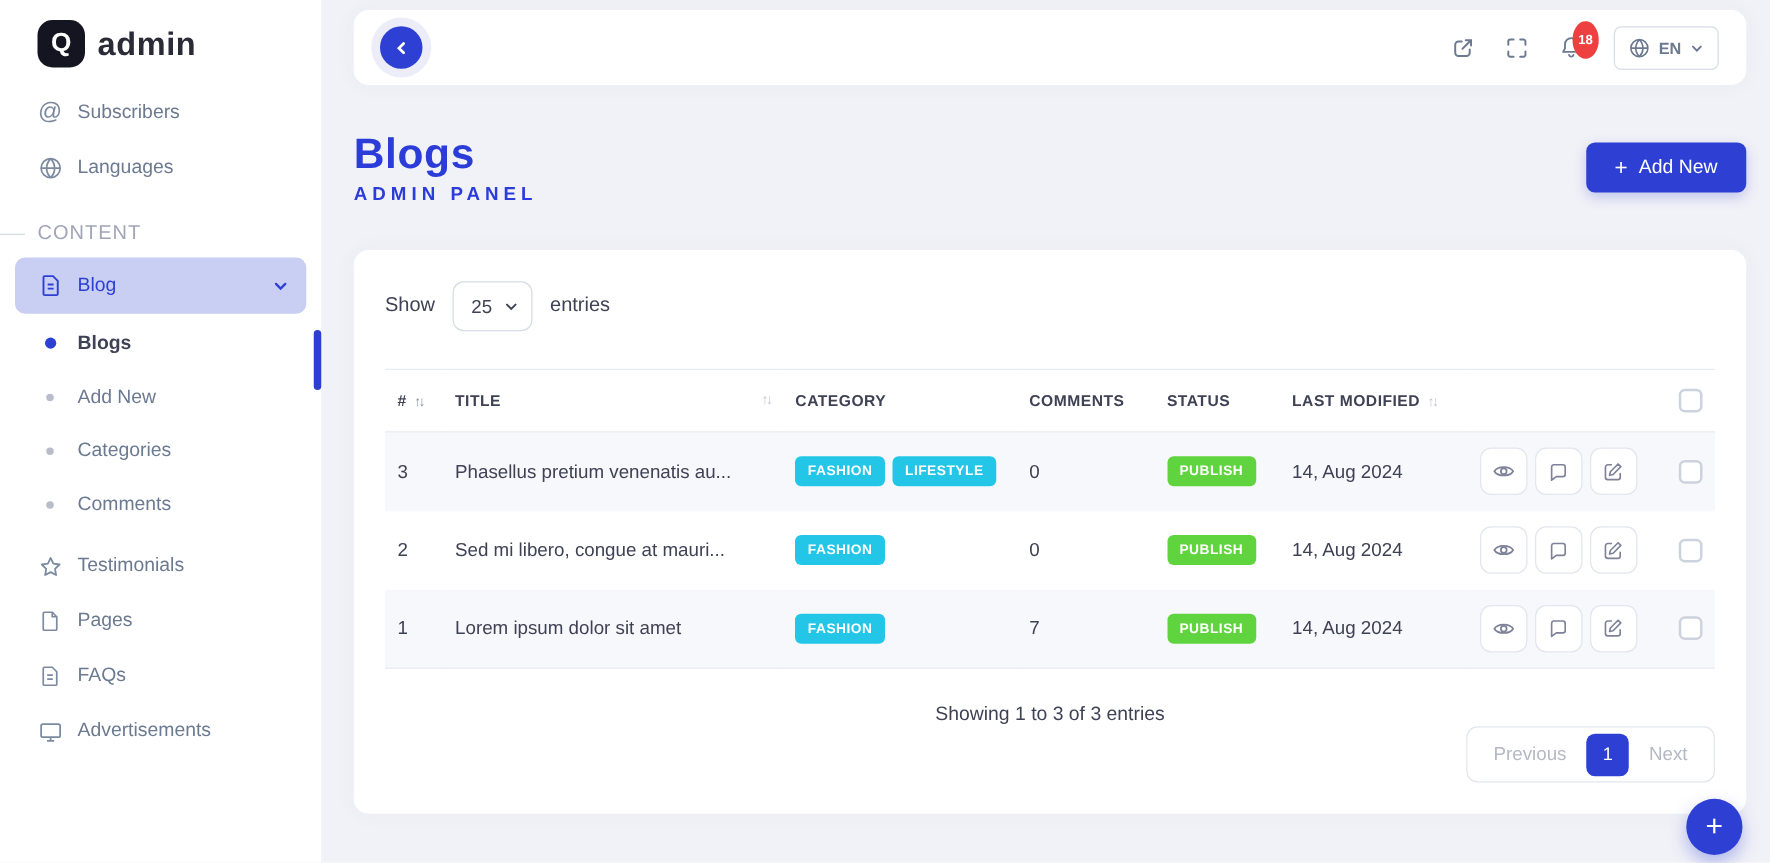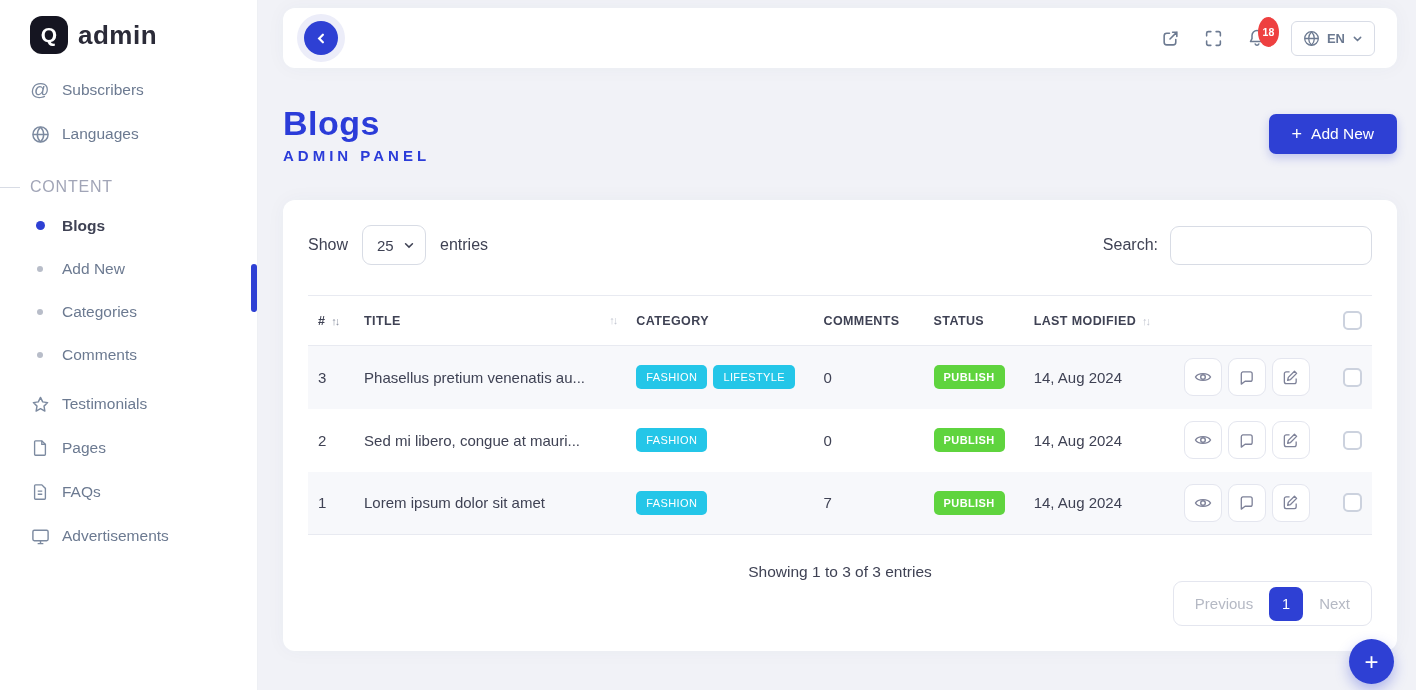--- a/index.html
+++ b/index.html
@@ -51,21 +51,21 @@
   table { width:100%; border-collapse:collapse; margin-top:30px; }
   thead tr { border-top:1px solid #e8eaf1; border-bottom:1px solid #e8eaf1; }
   tbody tr:last-child { border-bottom:1px solid #e8eaf1; }
   th { text-align:left; font-size:12.5px; font-weight:bold; color:#3f4254; letter-spacing:.4px; padding:15px 10px; white-space:nowrap; }
   td { padding:0 10px; height:63px; font-size:15px; color:#3f4254; }
   tbody tr.stripe { background:#f7f8fb; }
   .sort { color:#c2c6d1; font-size:11px; letter-spacing:-2px; margin-left:6px; }
   .sort.dark { color:#8a90a0; }
   .th-title-sort { float:right; }
   .badges { display:flex; gap:6px; }
-  .badge-cat { background:#24c6e8; color:#fff; font-size:11px; font-weight:normal; letter-spacing:.4px; padding:6px 10px; border-radius:5px;text-align:right; }
+  .badge-cat { background:#24c6e8; color:#fff; font-size:11px; font-weight:bold; letter-spacing:.4px; padding:6px 10px; border-radius:5px;text-align:right; }
   .badge-status { display:inline-block; background:#5fd43e; color:#fff; font-size:11px; font-weight:bold; letter-spacing:.4px; padding:6px 10px; border-radius:5px; }
   .actions { display:flex; gap:6px; }
   .act-btn { width:38px; height:38px; background:#fff; border:1px solid #e4e6ef; border-radius:9px; display:flex; align-items:center; justify-content:center; color:#7e8299; cursor:pointer; }
   input[type=checkbox] { appearance:none; -webkit-appearance:none; width:19px; height:19px; border:2px solid #ccd2de; border-radius:5px; background:#fff; cursor:pointer; display:block; }
   .cb-cell { text-align:right; }
   .cb-cell input { margin-left:auto; }
 
   .card-foot { display:flex; align-items:center; margin-top:28px;flex-direction:column; }
   .showing { font-size:15.5px; color:#3f4254; }
   .pagination { margin-left:auto; display:flex; align-items:center; border:1px solid #e4e6ef; border-radius:9px; padding:5px; height:45px; }
@@ -94,20 +94,34 @@
         <svg width="19" height="19" viewBox="0 0 20 20" fill="none" stroke="currentColor" stroke-width="1.5">
             <circle cx="10" cy="10" r="8"></circle>
             <path d="M2 10h16M10 2c-4.5 4.8-4.5 11.2 0 16M10 2c4.5 4.8 4.5 11.2 0 16"></path>
           </svg>
       </span>
       <span>Languages</span>
     </div>
 
     <div class="section-label">CONTENT</div>
 
+    <div class="nav-item active-parent">
+      <span class="ni-icon">
+        <svg width="19" height="19" viewBox="0 0 20 20" fill="none" stroke="currentColor" stroke-width="1.6">
+            <path d="M5 2h7l4 4v11a1 1 0 0 1-1 1H5a1 1 0 0 1-1-1V3a1 1 0 0 1 1-1z"></path>
+            <path d="M7.5 9h5M7.5 12.5h5"></path>
+          </svg>
+      </span>
+      <span>Blog</span>
+      <span class="chev">
+        <svg width="13" height="13" viewBox="0 0 14 14" fill="none" stroke="currentColor" stroke-width="2" stroke-linecap="round">
+            <path d="M3 5.5l4 4 4-4"></path>
+          </svg>
+      </span>
+    </div>
 
     <div class="sub-item active">
       <span class="dot">
           <i></i>
         </span>
       <span>Blogs</span>
     </div>
     <div class="sub-item">
       <span class="dot">
           <i></i>
@@ -229,24 +243,20 @@
         <span>Show</span>
         <div class="page-size">
           <span>25</span>
           <span>
             <svg width="12" height="12" viewBox="0 0 14 14" fill="none" stroke="#3f4254" stroke-width="1.8" stroke-linecap="round">
                 <path d="M3 5.5l4 4 4-4"></path>
               </svg>
           </span>
         </div>
         <span>entries</span>
-        <div class="search-wrap">
-          <span>Search:</span>
-          <input class="search-input" type="text" value="" style="">
-        </div>
       </div>
 
       <table>
         <colgroup>
             <col style="width:46px">
             <col style="width:272px">
             <col style="width:187px">
             <col style="width:110px">
             <col style="width:100px">
             <col style="width:150px">

